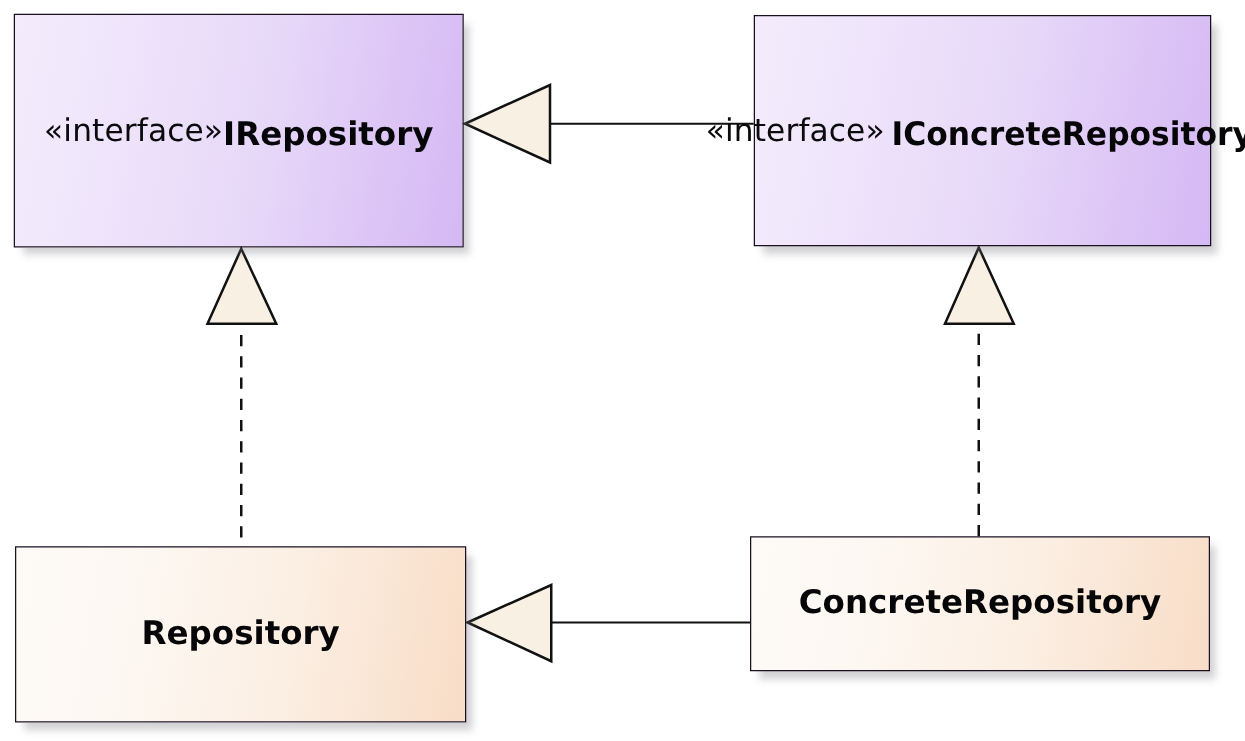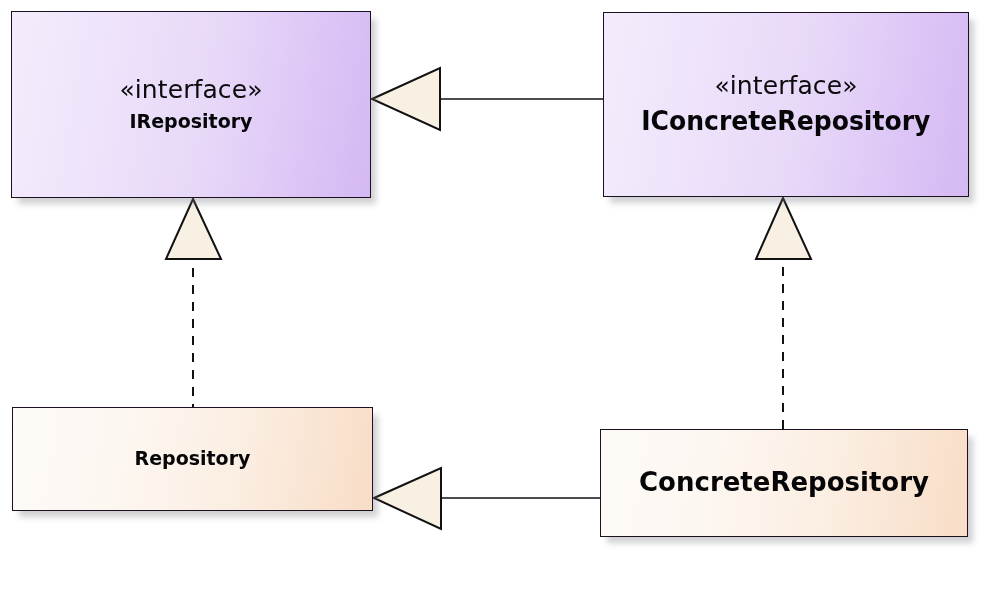--- a/index.html
+++ b/index.html
@@ -25,21 +25,21 @@
     top: 0;
     width: 996px;
     height: 593px;
     pointer-events: none;
   }
   .node {
     position: absolute;
     box-sizing: border-box;
     border: 1.6px solid #1a1020;
     display: flex;
-    flex-direction: column;
+    flex-direction: row;
     align-items: center;
     justify-content: center;
     box-shadow: 6px 7px 6px -1px rgba(120,118,125,0.34);
     z-index: 3;
   }
   .node.iface {
     background: linear-gradient(100deg, #f4ecfc 0%, #efe5fb 22%, #e7d8f8 55%, #ddc6f6 80%, #d4b8f3 100%);
   }
   .node.cls {
     background: linear-gradient(100deg, #fdfaf7 0%, #fdf7f1 30%, #fbeee2 62%, #f9e2cf 88%, #f8ddc7 100%);
@@ -47,33 +47,33 @@
   .stereotype {
     font-family: "DejaVu Sans", sans-serif;
     font-size: 25px;
     font-weight: 400;
     color: #0b0b0d;
     line-height: 1.1;
     letter-spacing: 0.1px;
   }
   .cname {
     font-family: "DejaVu Sans", sans-serif;
-    font-size: 19px;
+    font-size: 26px;
     font-weight: 700;
     color: #060608;
     line-height: 1.15;
     margin-top: 8px;
     white-space: nowrap;
   }
   .node.cls .cname {
     margin-top: 0;
   }
   #node-irepository  { left: 11px;  top: 11px;  width: 360px; height: 187px; }
   #node-iconcreterepository { left: 603px; top: 12px;  width: 366px; height: 185px; }
-  #node-repository   { left: 12px;  top: 407px; width: 361px; height: 104px; }
+  #node-repository   { left: 12px;  top: 437px; width: 361px; height: 141px; }
   #node-concreterepository  { left: 600px; top: 429px; width: 368px; height: 108px; }
   #node-iconcreterepository .cname { font-size: 26px; transform: scaleX(0.965); }
   #node-concreterepository .cname  { font-size: 26px; }
 </style>
 </head>
 <body>
 
 <div id="diagram">
 
   <svg class="edges" viewBox="0 0 996 593" width="996" height="593">

